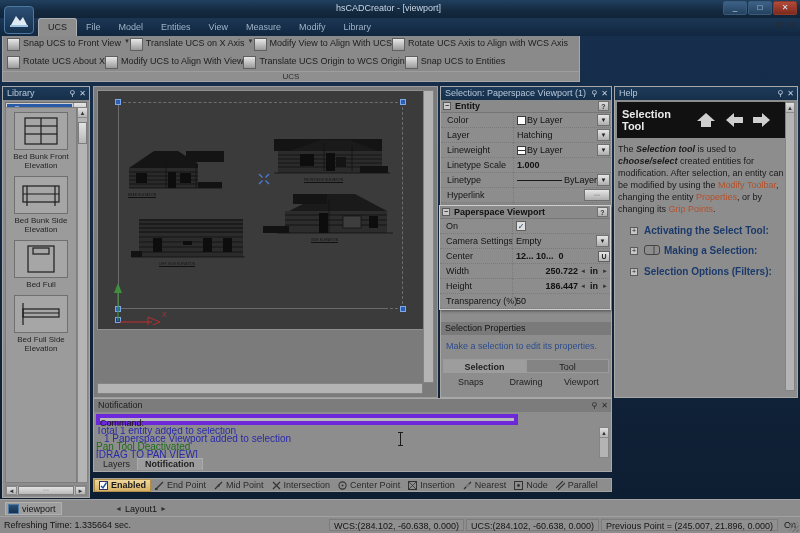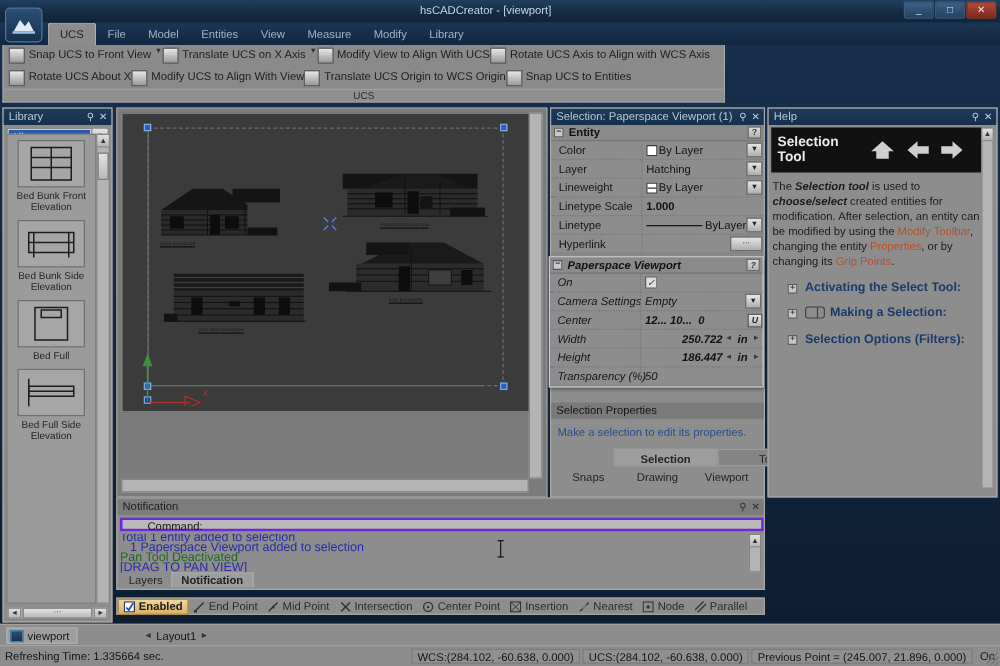--- a/index.html
+++ b/index.html
@@ -175,27 +175,27 @@
     font-size: 6px; text-align: center; line-height: 11px; color: #222; }
   .checkbox { width: 10px; height: 10px; background: #dfdfdf; border: 1px solid #5f5f5f;
     font-size: 8px; line-height: 9px; text-align: center; color: #16406e; }
   .spin { font-size: 6px; color: #333; padding: 0 2px; }
   .unit { font-size: 9px; color: #111; padding: 0 2px; }
   .ubtn { width: 12px; height: 11px; border: 1px solid #5f5f5f;
     background: linear-gradient(180deg,#e6e6e6 0%,#b4b4b4 100%);
     font-size: 7px; line-height: 10px; text-align: center; color: #222; flex: none; margin-left: auto; }
   .floating-group {
     position: absolute; left: -2px; top: 118px; width: 172px;
-    background: #8d8d8d; border: 1px solid #cfcfcf; box-shadow: 1px 1px 3px rgba(0,0,0,.45); font-style: italic;
+    background: #8d8d8d; border: 1px solid #cfcfcf; box-shadow: 1px 1px 3px rgba(0,0,0,.45);
   }
   .sel-props-head { position: absolute; left: 0; bottom: 62px; width: 100%; height: 13px;
     background: #7a7a7a; color: #141414; font-size: 9px; line-height: 13px; padding-left: 4px; }
   .sel-hint { position: absolute; left: 0; bottom: 46px; width: 100%;
     font-size: 9px; color: #2c4c8c; padding-left: 5px; }
-  .tabs2 { position: absolute; left: 2px; bottom: 24px; width: 166px; display: flex; height: 14px; margin-left: 48px; }
+  .tabs2 { position: absolute; left: 2px; bottom: 24px; width: 166px; display: flex; height: 14px; }
   .tab2 { flex: 1; text-align: center; font-size: 9px; line-height: 14px; color: #222;
     background: #848484; border: 1px solid #9b9b9b; }
   .tab2.active { background: #9d9d9d; font-weight: bold; border-bottom-color: #9d9d9d; }
   .tabs3 { position: absolute; left: 2px; bottom: 8px; width: 166px; display: flex; height: 13px; }
   .tab3 { flex: 1; text-align: center; font-size: 9px; line-height: 13px; color: #222; }
   
   .help { left: 614px; top: 86px; width: 184px; height: 312px; background: #8d8d8d; }
   .help-banner {
     position: absolute; left: 2px; top: 15px; width: 176px; height: 36px;
     background: #111; color: #e9e9e9; display: flex; align-items: center;
@@ -207,22 +207,22 @@
   .hl { color: #b5502a; }
   .help-toc { margin-top: 10px; }
   .toc-item { display: flex; align-items: flex-start; margin-bottom: 8px; padding-left: 12px; }
   .toc-exp { width: 8px; height: 8px; border: 1px solid #5a5a5a; background: #c6c6c6;
     font-size: 7px; line-height: 6px; text-align: center; margin-right: 6px; margin-top: 2px; flex: none; color: #222; }
   .toc-label { font-size: 10px; font-weight: bold; color: #1b3a6b; line-height: 12px; }
   .help-vscroll { position: absolute; right: 2px; top: 15px; width: 10px; bottom: 6px;
     background: #b4b4b4; border: 1px solid #848484; }
   
   .notif { left: 93px; top: 398px; width: 519px; height: 74px; background: #8d8d8d; }
-  .cmd-input { position: absolute; left: 2px; top: 15px; width: 515px; height: 11px;
-    background: #b9b9b9; border: 2px solid #6d28d9; font-size: 9px; color: #141414; padding-left: 20px; line-height: 10px; }
+  .cmd-input { position: absolute; left: 2px; top: 15px; width: 422px; height: 11px;
+    background: #b9b9b9; border: 4px solid #6d28d9; font-size: 9px; color: #141414; padding-left: 0; line-height: 10px; }
   .log { position: absolute; left: 2px; top: 28px; width: 503px; height: 31px;
     background: #8d8d8d; overflow: hidden; }
   .log div { font-size: 10px; line-height: 8px; white-space: nowrap; }
   .log .blue { color: #2a2aa8; }
   .log .green { color: #1d6b1d; }
   .log .ind { padding-left: 8px; }
   .log-vscroll { position: absolute; right: 2px; top: 28px; width: 10px; height: 31px;
     background: #b4b4b4; border: 1px solid #848484; }
   .caret { position: absolute; left: 306px; top: 33px; width: 1px; height: 14px; background: #1a1a1a; }
   .caret:before, .caret:after { content: ""; position: absolute; left: -2px; width: 5px; height: 1px; background: #1a1a1a; }

